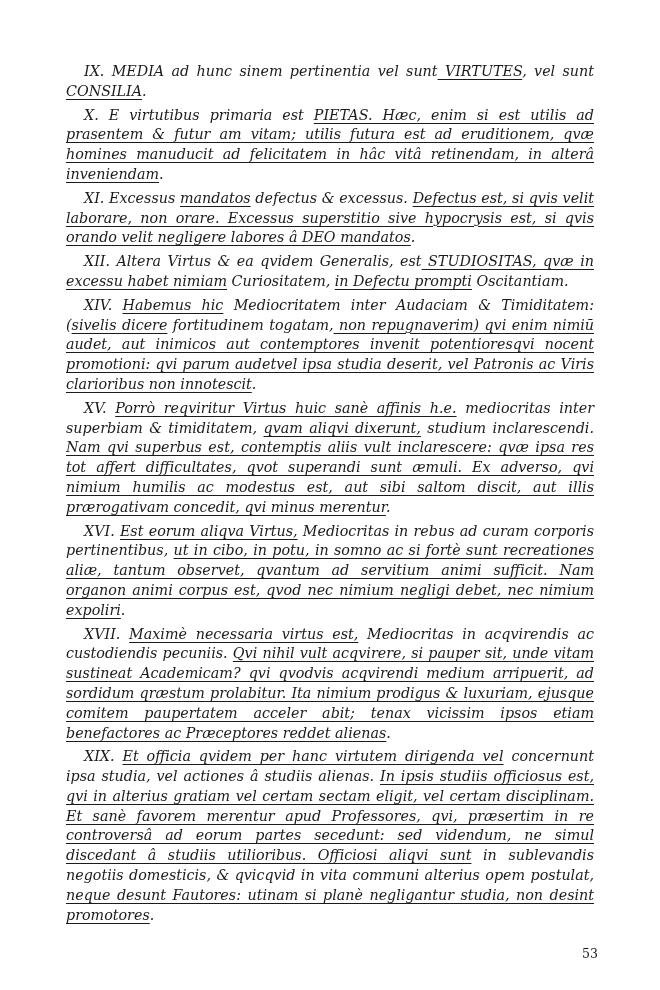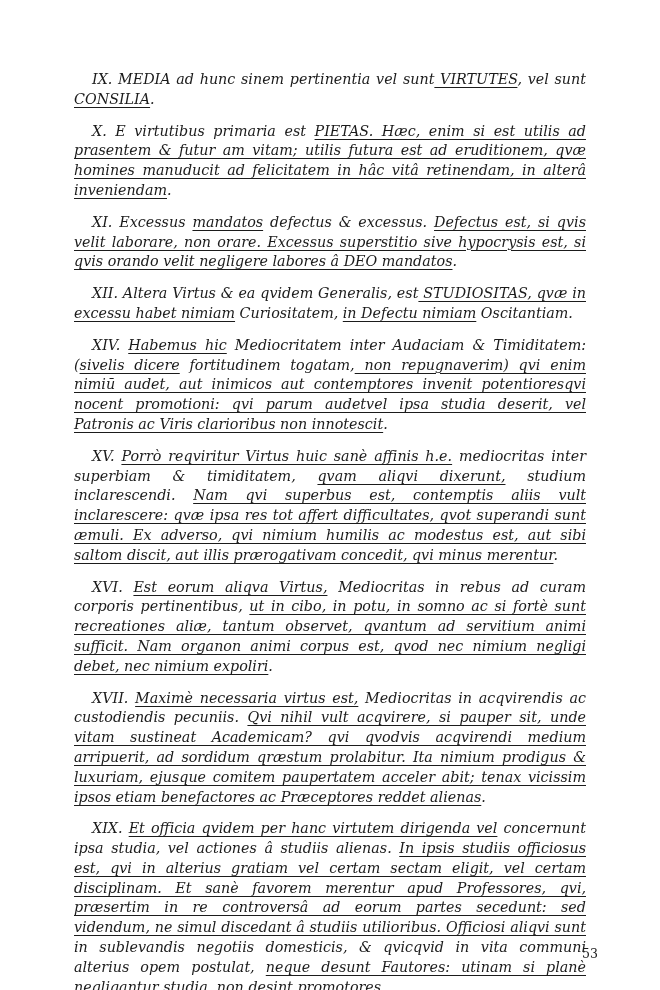--- a/index.html
+++ b/index.html
@@ -20,21 +20,21 @@
     left: 62px;
     top: 58px;
     width: 536px;
     color: #1b1b1b;
     font-style: italic;
     font-size: 14.3px;
     line-height: 19.8px;
     text-align: justify;
   }
   .para {
-    margin: 12px;
+    margin: 4px;
     text-indent: 18px;
   }
   .para span.u {
     text-decoration: underline;
     text-decoration-thickness: 1px;
     text-underline-offset: 2.5px;
   }
   .page-number {
     position: absolute;
     top: 926px;
@@ -47,21 +47,21 @@
   }
 </style>
 </head>
 <body>
 
 <div class="page">
   <div class="doc-body">
       <p class="para"><span>IX. MEDIA ad hunc sinem pertinentia vel sunt</span><span class="u"> VIRTUTES</span><span>, vel sunt </span><span class="u">CONSILIA</span><span>.</span></p>
       <p class="para"><span>X. E virtutibus primaria est </span><span class="u">PIETAS. Hæc, enim si est utilis ad prasentem &amp; futur am vitam; utilis futura est ad eruditionem, qvæ homines manuducit ad felicitatem in hâc vitâ retinendam, in alterâ inveniendam</span><span>.</span></p>
       <p class="para"><span>XI. Excessus </span><span class="u">mandatos</span><span> defectus &amp; excessus. </span><span class="u">Defectus est, si qvis velit laborare, non orare. Excessus superstitio sive hypocrysis est, si qvis orando velit negligere labores â DEO mandatos</span><span>.</span></p>
-      <p class="para"><span>XII. Altera Virtus &amp; ea qvidem Generalis, est</span><span class="u"> STUDIOSITAS, qvæ in excessu habet nimiam</span><span> Curiositatem, </span><span class="u">in Defectu nimiam</span><span> Oscitantiam.</span></p>
+      <p class="para"><span>XII. Altera Virtus &amp; ea qvidem Generalis, est</span><span class="u"> STUDIOSITAS, qvæ in excessu habet nimiam</span><span> Curiositatem, </span><span class="u">in Defectu prompti</span><span> Oscitantiam.</span></p>
       <p class="para"><span>XIV. </span><span class="u">Habemus hic</span><span> Mediocritatem inter Audaciam &amp; Timiditatem: (</span><span class="u">sivelis dicere</span><span> fortitudinem togatam,</span><span class="u"> non repugnaverim) qvi enim nimiū audet, aut inimicos aut contemptores invenit potentioresqvi nocent promotioni: qvi parum audetvel ipsa studia deserit, vel Patronis ac Viris clarioribus non innotescit</span><span>.</span></p>
       <p class="para"><span>XV. </span><span class="u">Porrò reqviritur Virtus huic sanè affinis h.e.</span><span> mediocritas inter superbiam &amp; timiditatem, </span><span class="u">qvam aliqvi dixerunt,</span><span> studium inclarescendi. </span><span class="u">Nam qvi superbus est, contemptis aliis vult inclarescere: qvæ ipsa res tot affert difficultates, qvot superandi sunt æmuli. Ex adverso, qvi nimium humilis ac modestus est, aut sibi saltom discit, aut illis prærogativam concedit, qvi minus merentur</span><span>.</span></p>
       <p class="para"><span>XVI. </span><span class="u">Est eorum aliqva Virtus,</span><span> Mediocritas in rebus ad curam corporis pertinentibus, </span><span class="u">ut in cibo, in potu, in somno ac si fortè sunt recreationes aliæ, tantum observet, qvantum ad servitium animi sufficit. Nam organon animi corpus est, qvod nec nimium negligi debet, nec nimium expoliri</span><span>.</span></p>
       <p class="para"><span>XVII. </span><span class="u">Maximè necessaria virtus est,</span><span> Mediocritas in acqvirendis ac custodiendis pecuniis. </span><span class="u">Qvi nihil vult acqvirere, si pauper sit, unde vitam sustineat Academicam? qvi qvodvis acqvirendi medium arripuerit, ad sordidum qræstum prolabitur. Ita nimium prodigus &amp; luxuriam, ejusque comitem paupertatem acceler abit; tenax vicissim ipsos etiam benefactores ac Præceptores reddet alienas</span><span>.</span></p>
       <p class="para"><span>XIX. </span><span class="u">Et officia qvidem per hanc virtutem dirigenda vel</span><span> concernunt ipsa studia, vel actiones â studiis alienas. </span><span class="u">In ipsis studiis officiosus est, qvi in alterius gratiam vel certam sectam eligit, vel certam disciplinam. Et sanè favorem merentur apud Professores, qvi, præsertim in re controversâ ad eorum partes secedunt: sed videndum, ne simul discedant â studiis utilioribus. Officiosi aliqvi sunt</span><span> in sublevandis negotiis domesticis, &amp; qvicqvid in vita communi alterius opem postulat, </span><span class="u">neque desunt Fautores: utinam si planè negligantur studia, non desint promotores</span><span>.</span></p>
     </div>
   <div class="page-number">53</div>
 </div>
 
 </body></html>

